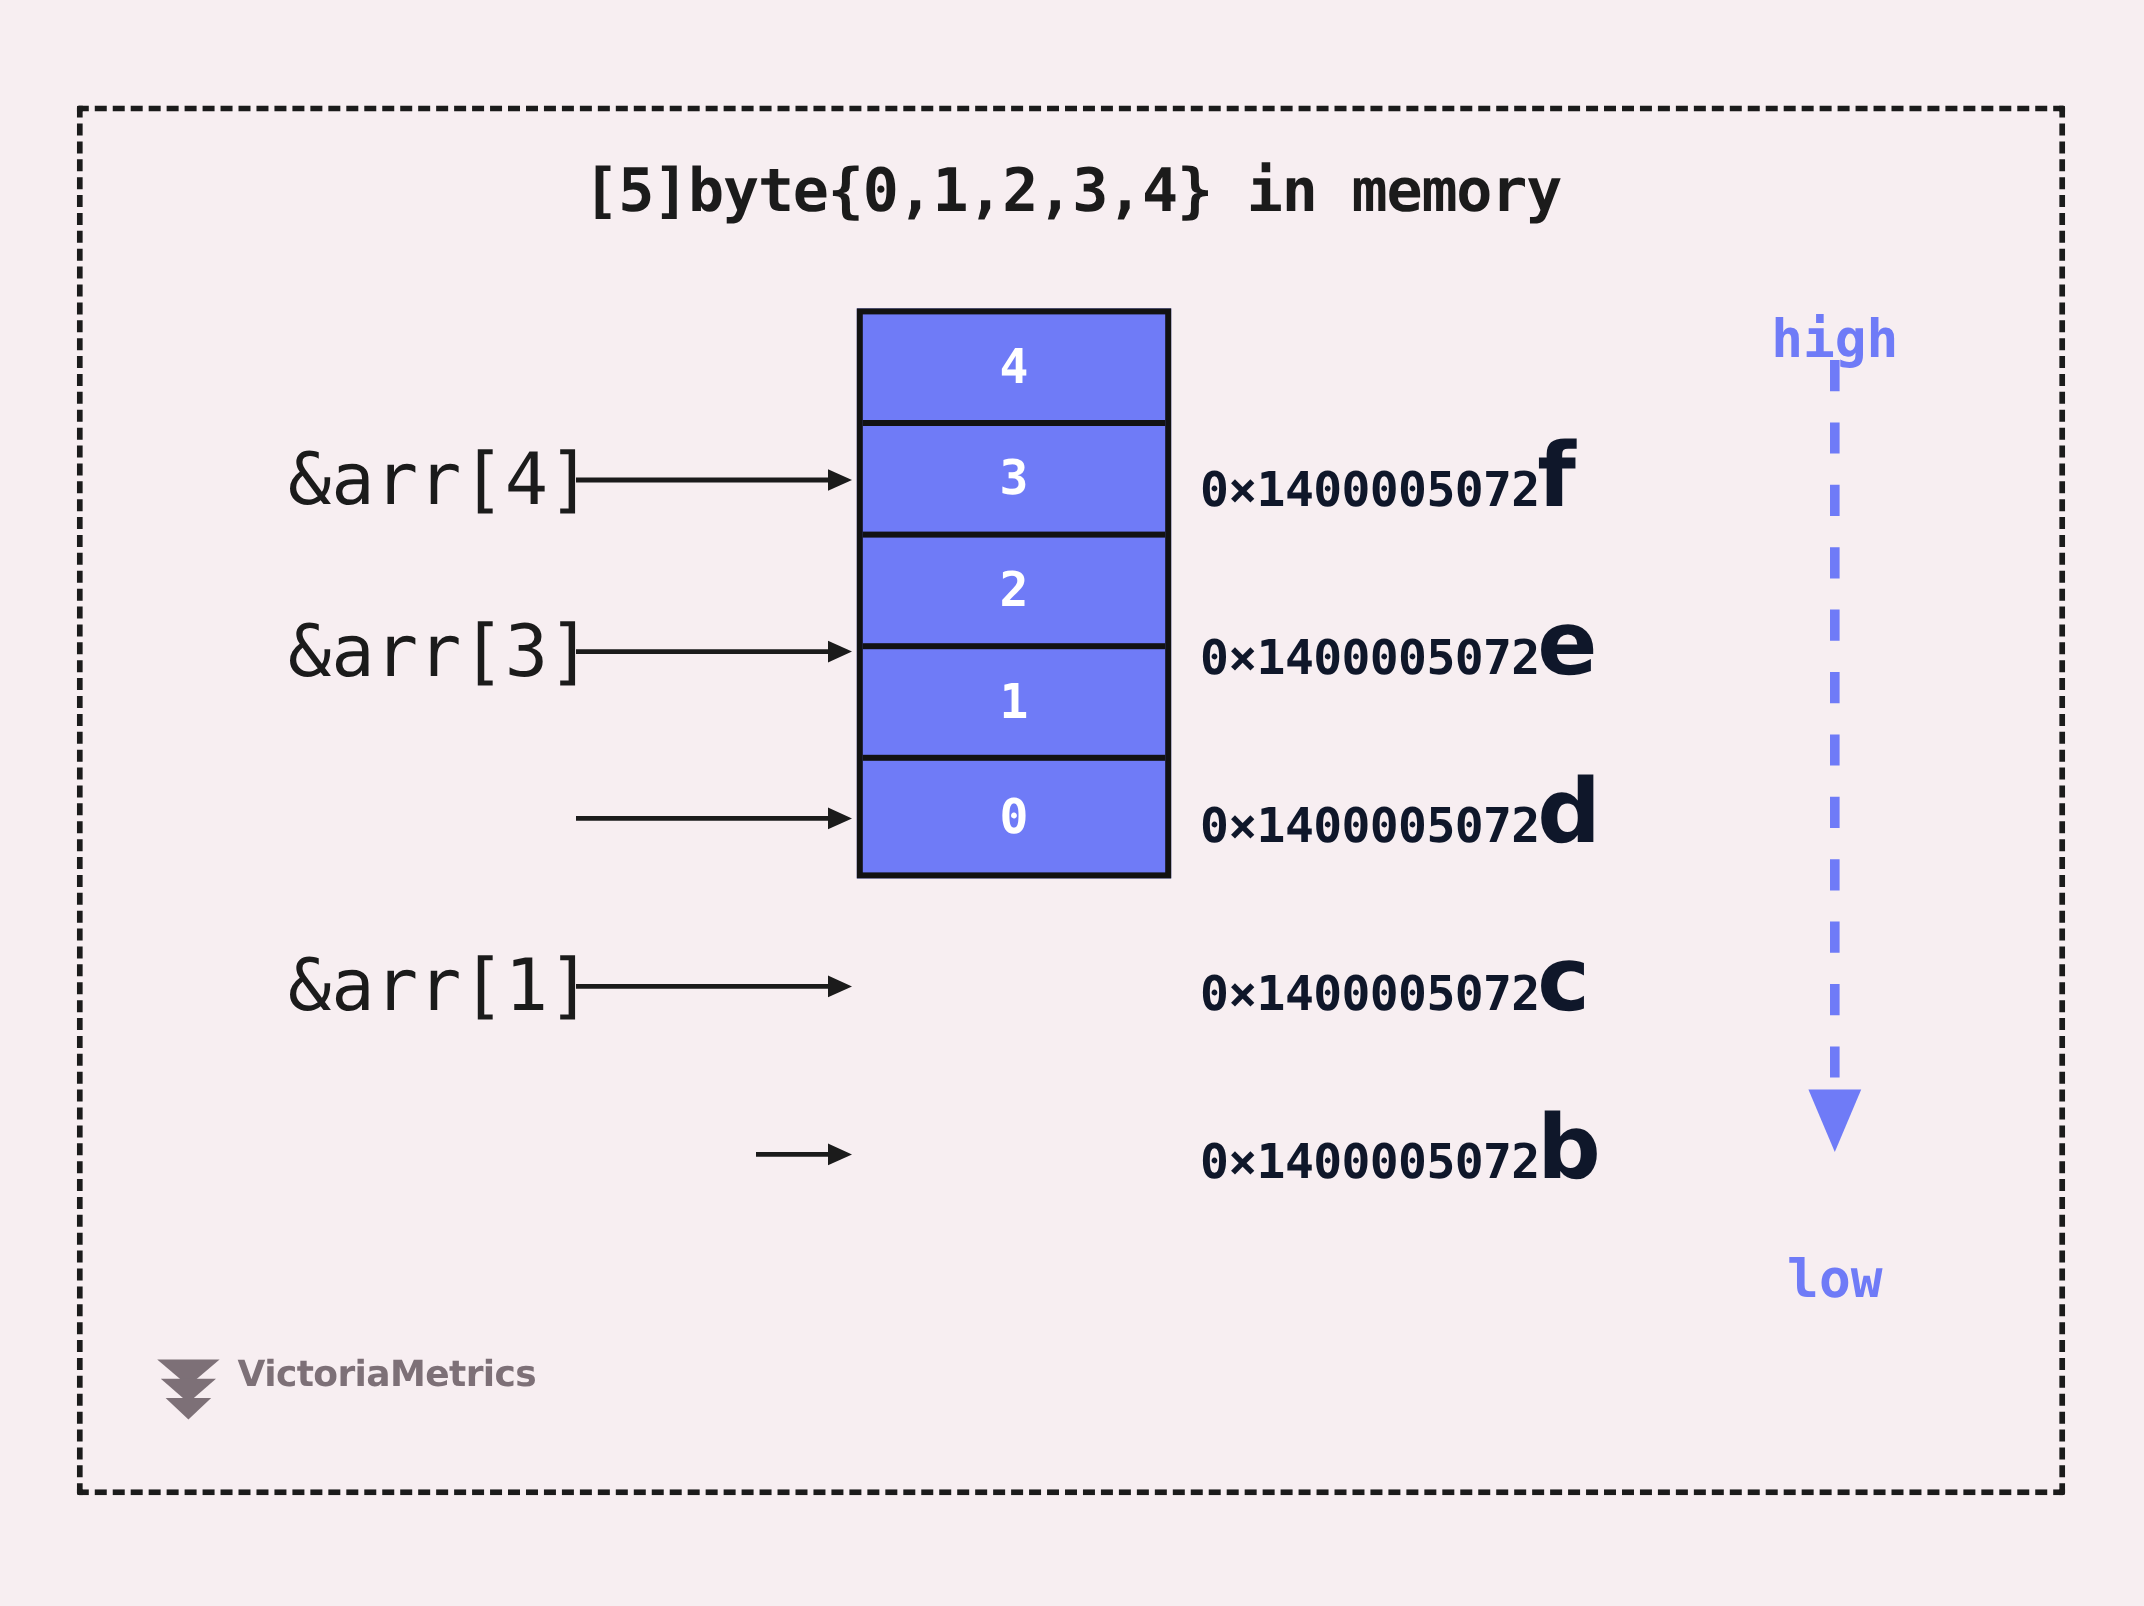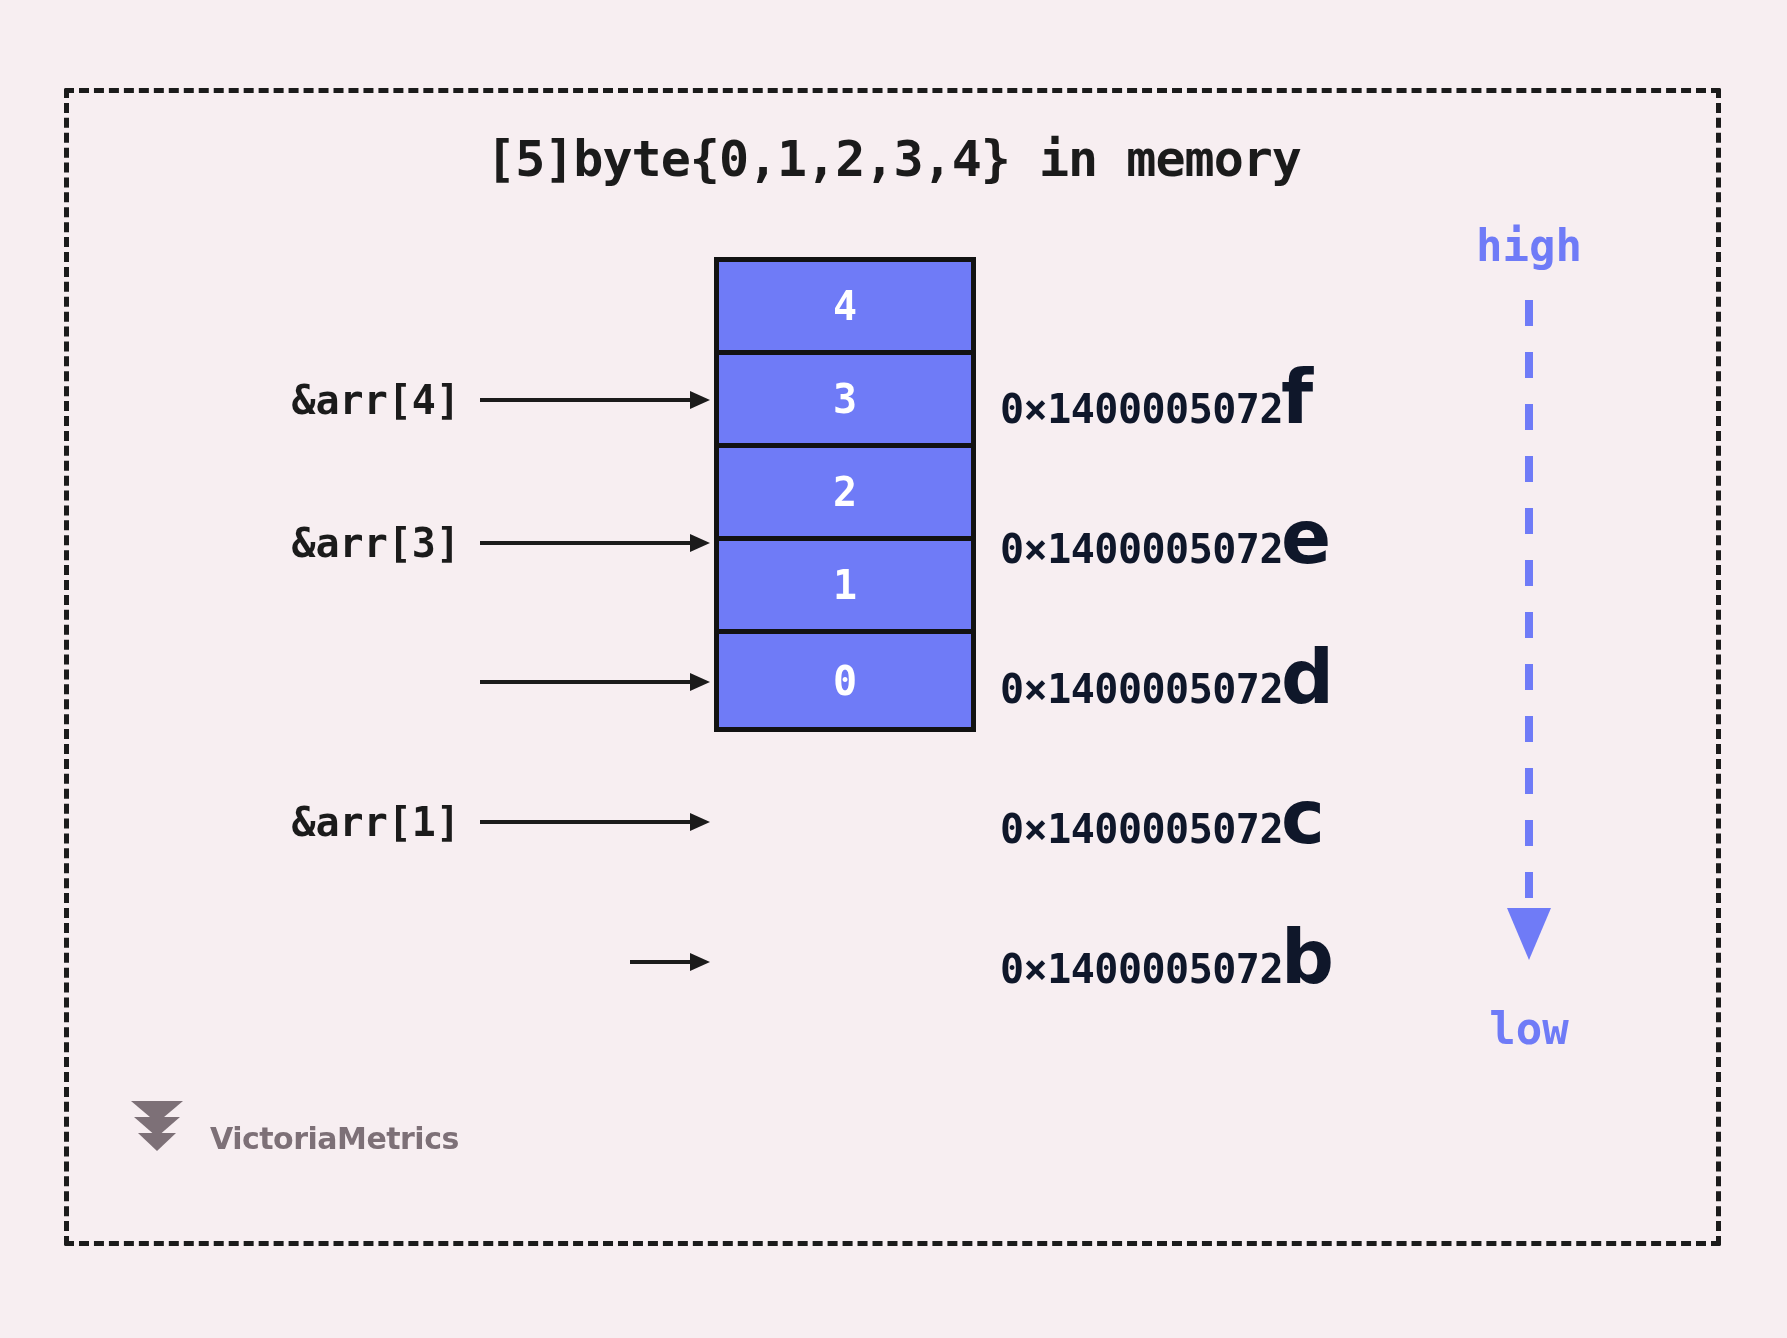--- a/index.html
+++ b/index.html
@@ -71,22 +71,22 @@
     font-weight: 700;
   }
   .mem-cell:last-child {
     border-bottom: none;
   }
 
   
   .ptr-label {
     position: absolute;
     font-family: "DejaVu Sans Mono", monospace;
-    font-size: 40px;
-    font-weight: 700;
+    font-size: 60px;
+    font-weight: 400;
     color: #1b1b1b;
     white-space: pre;
     text-align: right;
     transform: translateY(-50%);
   }
   .ptr-arrow {
     position: absolute;
     height: 30px;
     transform: translateY(-50%);
     pointer-events: none;
@@ -119,36 +119,37 @@
   
   .axis-label {
     position: absolute;
     font-family: "DejaVu Sans Mono", monospace;
     font-size: 44px;
     font-weight: 700;
     color: #6f7bf7;
     white-space: pre;
     text-align: center;
     transform: translateX(-50%);
+    margin-top: 38px;
   }
   .axis-arrow {
     position: absolute;
     left: 1529px;
     top: 300px;
     transform: translateX(-50%);
   }
 
   
   .logo {
     position: absolute;
     left: 128px;
-    top: 1096px;
+    top: 1128px;
     display: flex;
-    align-items: flex-end;
-    gap: 24px;
+    align-items: flex-start;
+    gap: 12px;
   }
   .logo-mark { display: block; }
   .logo-text {
     font-family: "DejaVu Sans", sans-serif;
     font-size: 30px;
     font-weight: 700;
     color: #7d7077;
     letter-spacing: -0.5px;
   }
 </style>

